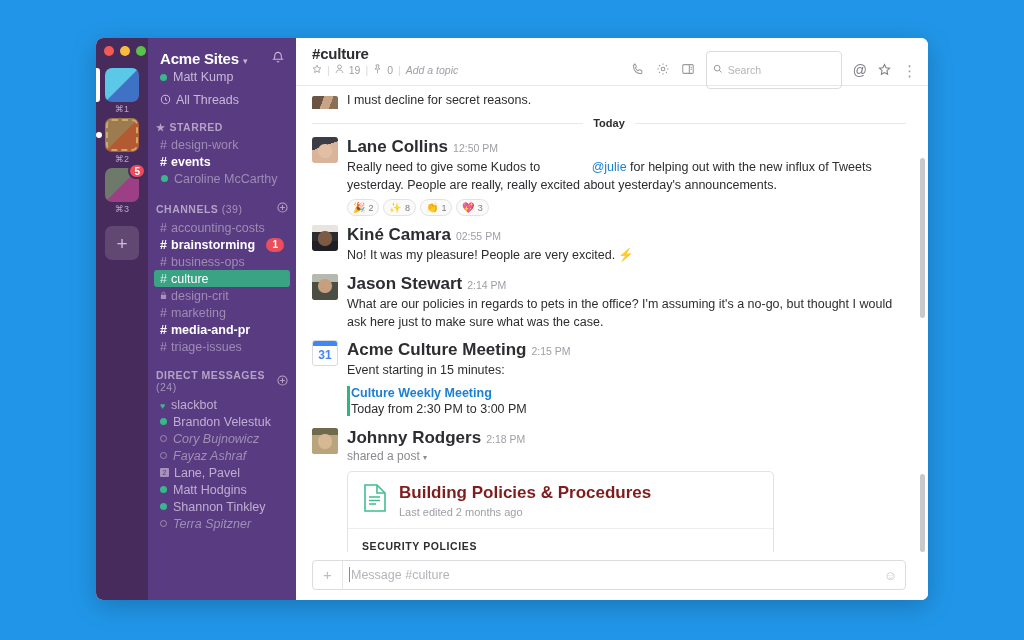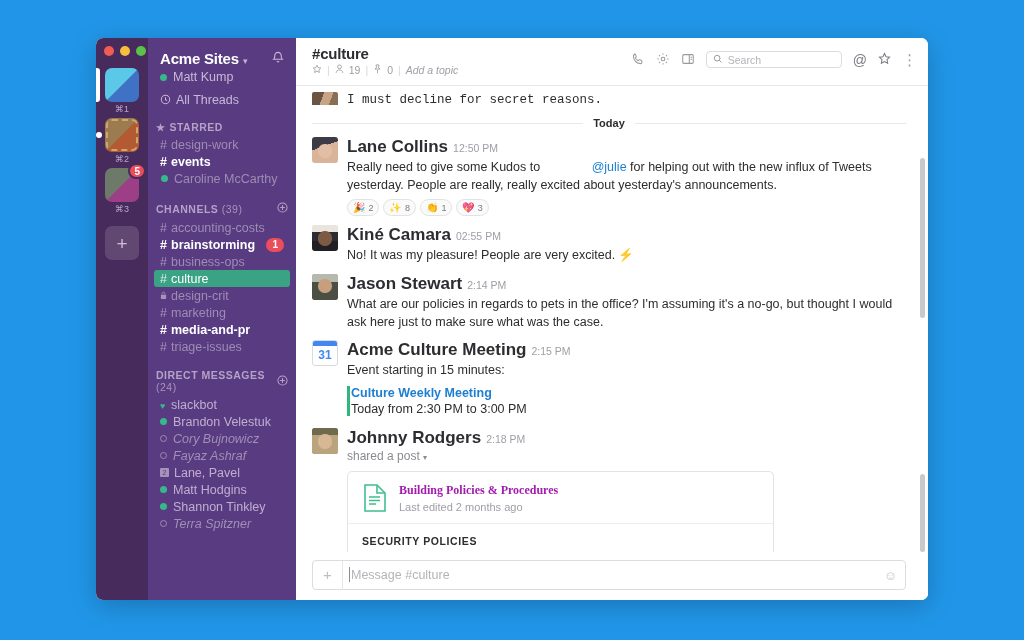--- a/index.html
+++ b/index.html
@@ -109,21 +109,21 @@
     padding: 7px 12px 0 16px; flex: 0 0 48px;
   }
   .chan-title { font-size: 15px; font-weight: bold; color: #2c2d30; letter-spacing:-.2px; }
   .chan-meta { display: flex; align-items: center; margin-top: 2px; font-size: 10.5px; color: #9e9ea6; }
   .chan-meta > * { margin-right: 5px; }
   .sep { color: #d8d8da; }
   .topic { font-style: italic; color: #9e9ea6; }
   .hdr-right { margin-left: auto; display: flex; align-items: center; gap: 11px; padding-top: 6px; }
   .hicon { color: #9a9a9f; font-size: 13px; line-height: 1; }
   .search-box {
-    width: 136px; height: 17px; border: 1px solid #dcdcdf; border-radius: 4px;
+    width: 136px; height: 38px; border: 1px solid #dcdcdf; border-radius: 4px;
     display: flex; align-items: center; padding: 0 6px; color: #b4b4ba; font-size: 10.5px;
   }
   .search-box .mag { margin-right: 5px; font-size: 10px; color:#9a9a9f; }
 
   .messages { flex: 1; overflow: hidden; position: relative; padding: 0 0 0 0; }
   .msg-pad { padding: 6px 22px 0 16px; }
 
   .msg { display: flex; padding: 6px 0 0 0; }
   .avatar { width: 26px; height: 26px; border-radius: 3px; flex: 0 0 26px; margin-right: 9px; overflow:hidden; }
   .body { flex: 1; min-width: 0; }
@@ -152,21 +152,21 @@
   .event-title { color: #1d7fd1; font-size: 12.5px; font-weight: bold; }
   .event-time { font-size: 12.5px; color: #2c2d30; margin-top: 2px; }
 
   .shared-note { font-size: 12px; color: #8a8a90; margin-top:1px; }
   .post-card {
     border: 1px solid #e3e3e5; border-radius: 5px; margin-top: 8px; width: 427px;
     overflow: hidden; background:#fff;
   }
   .post-head { display: flex; align-items: flex-start; padding: 11px 14px 10px 14px; border-bottom: 1px solid #eceded; }
   .doc-ic { width: 26px; height: 30px; flex:0 0 26px; margin-right: 11px; position: relative; }
-  .post-title { font-size: 12px; font-weight: bold; color: #a21caf; font-family: Liberation Serif, serif; }
+  .post-title { font-size: 17px; font-weight: bold; color: #7f1d1d; }
   .post-sub { font-size: 11px; color: #9e9ea6; margin-top: 3px; }
   .post-body { padding: 11px 14px 0 14px; }
   .post-sec { font-size: 10.5px; font-weight: bold; color: #2c2d30; letter-spacing: .6px; }
   .post-li { font-size: 12.5px; color: #3a3a3f; margin-top: 6px; }
 
   .composer-wrap { padding: 8px 22px 10px 16px; background:#fff; }
   .composer {
     border: 1px solid #dcdcdf; border-radius: 4px; height: 30px; display: flex; align-items: center;
   }
   .comp-plus { width: 30px; text-align: center; color: #bdbdc2; font-size: 15px;
@@ -432,21 +432,21 @@
                 <path d="M7 1.6l1.7 3.5 3.8.5-2.8 2.7.7 3.8L7 10.3 3.6 12.1l.7-3.8-2.8-2.7 3.8-.5z"></path>
               </svg>
           </span>
           <span class="hicon" style="font-size:15px;letter-spacing:-1px;">⋮</span>
         </div>
       </div>
 
       <div class="messages">
         <div class="msg-pad">
 
-          <div class="msg" style="padding-top:0;align-items:flex-start;font-family:Liberation Mono, monospace;">
+          <div class="msg" style="padding-top:0;align-items:flex-end;">
             <div class="partial-av" style="margin-right:9px;flex:0 0 26px;"></div>
             <div class="body">
               <div class="text" style="margin-top:-1px;">I must decline for secret reasons.</div>
             </div>
           </div>
 
           <div class="divider-row">
             <div class="line"></div>
             <div class="lbl">Today</div>
             <div class="line"></div>

